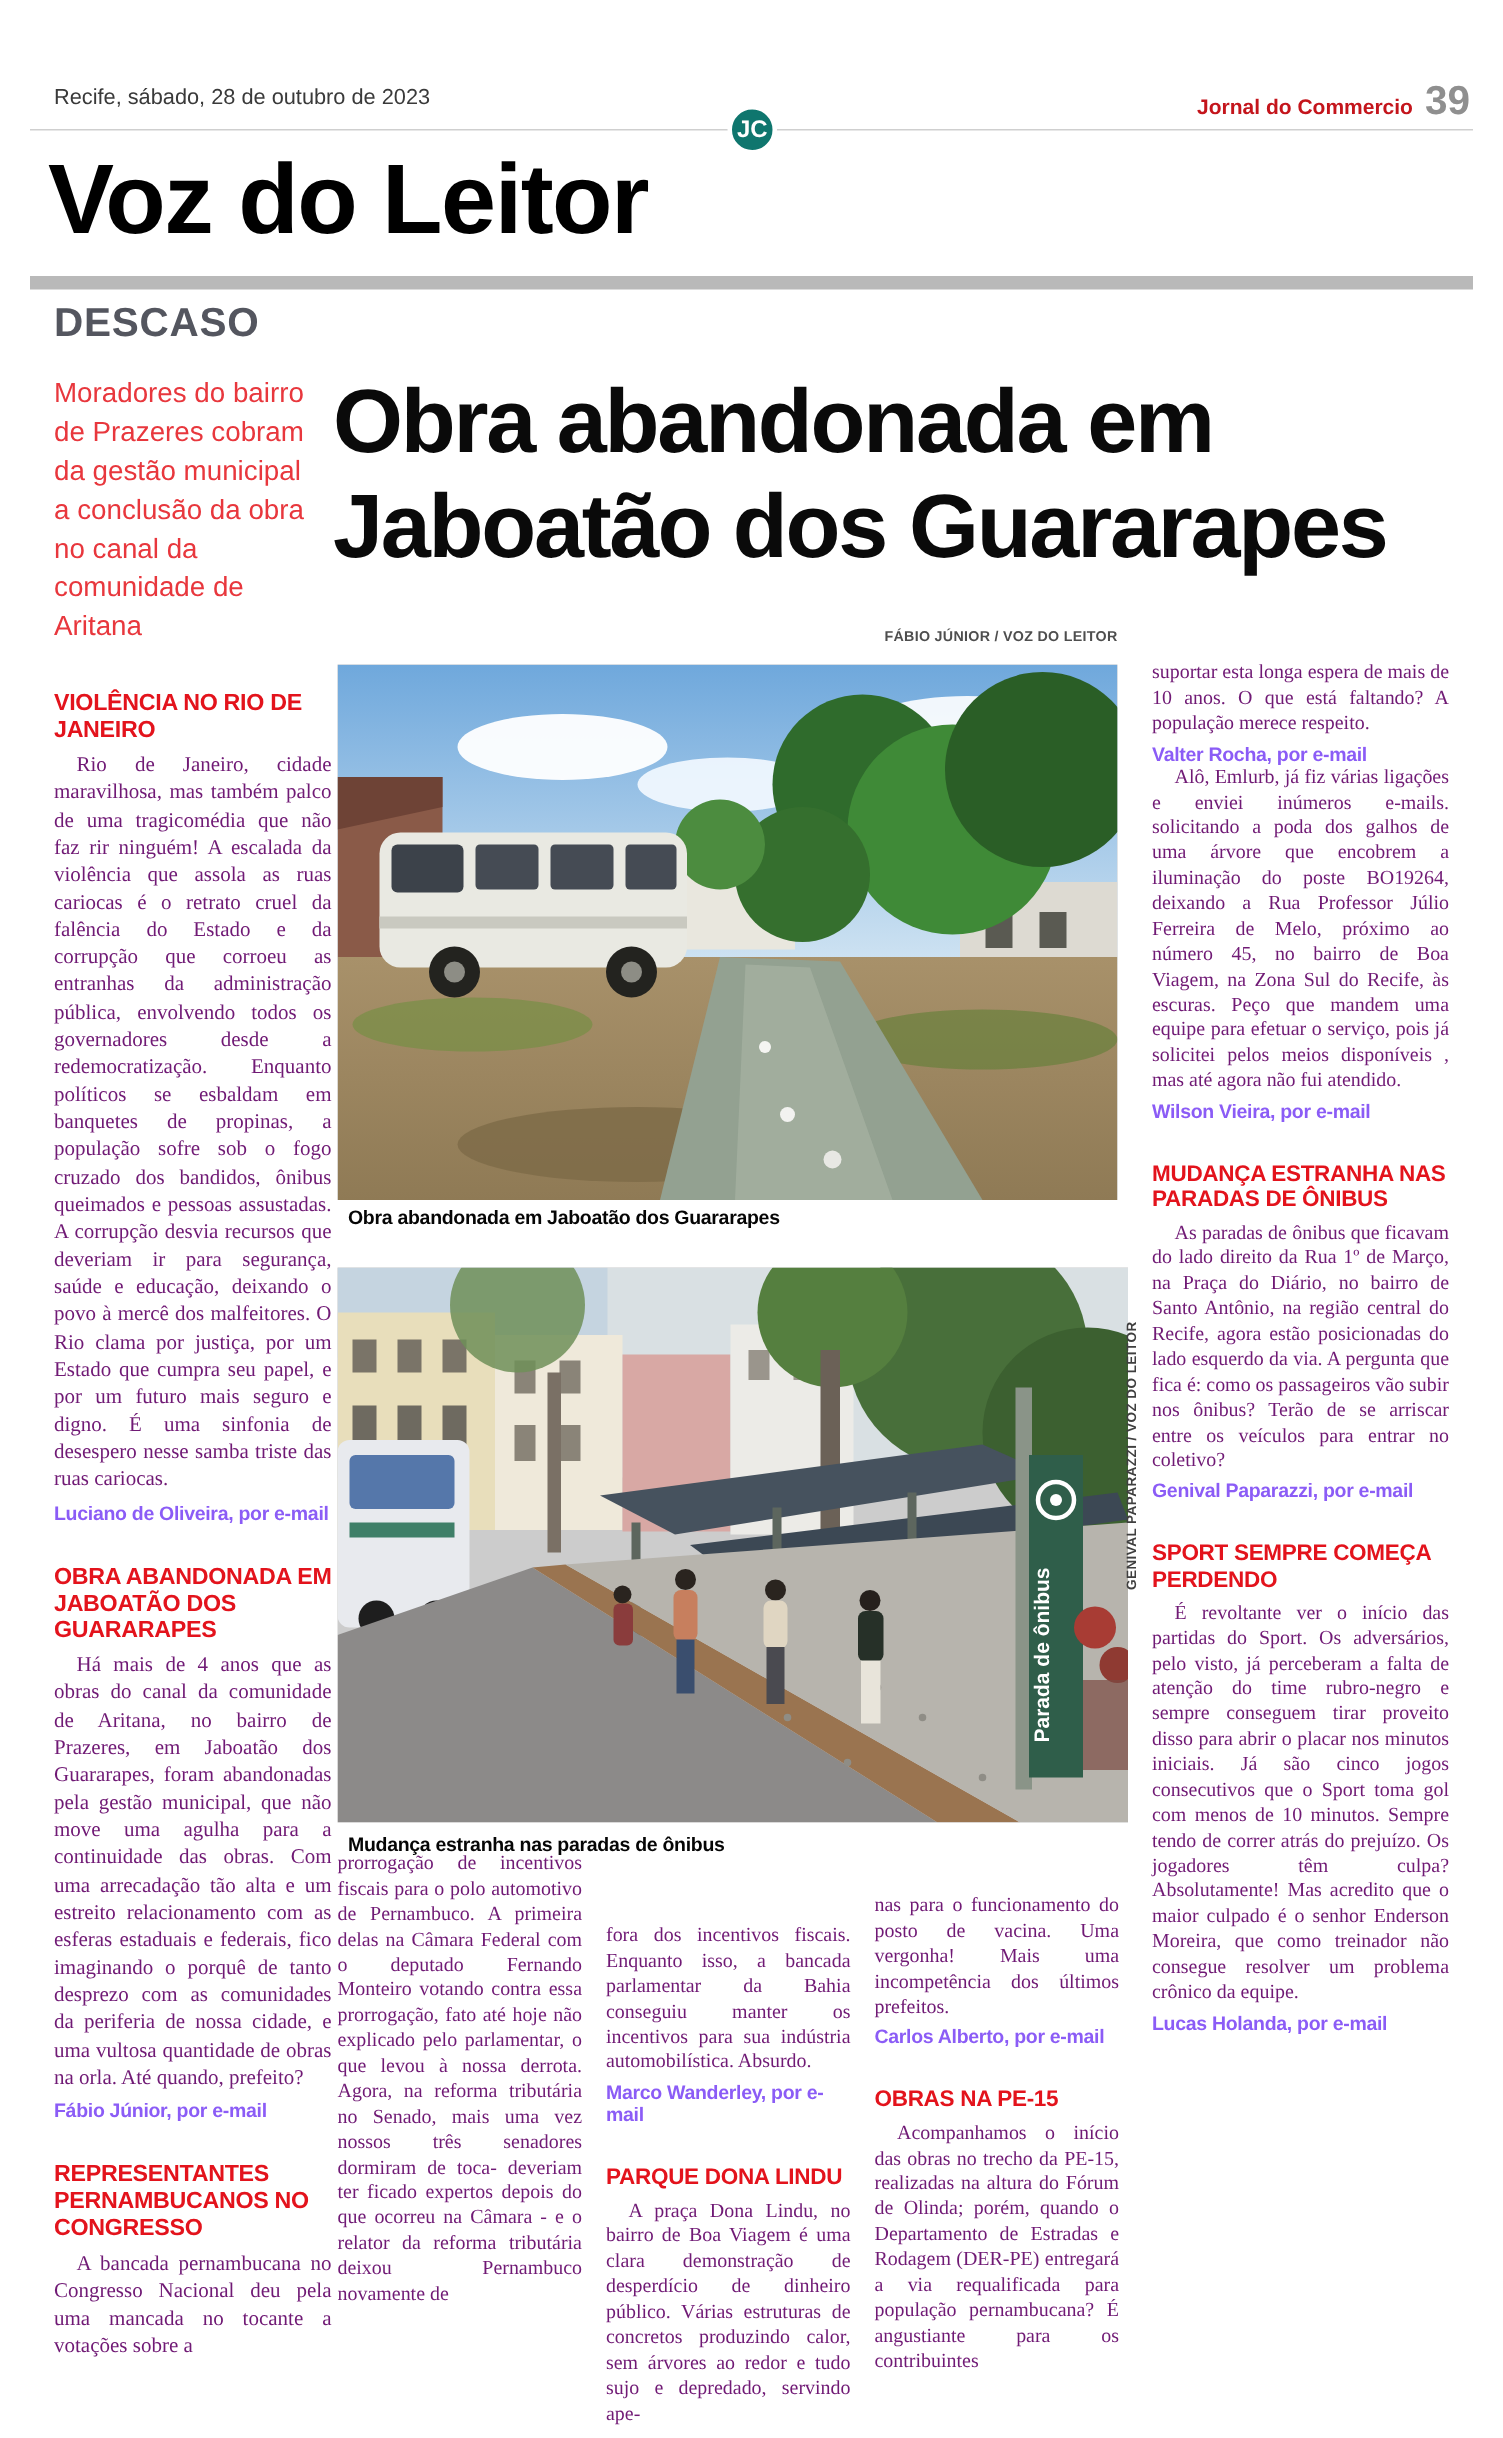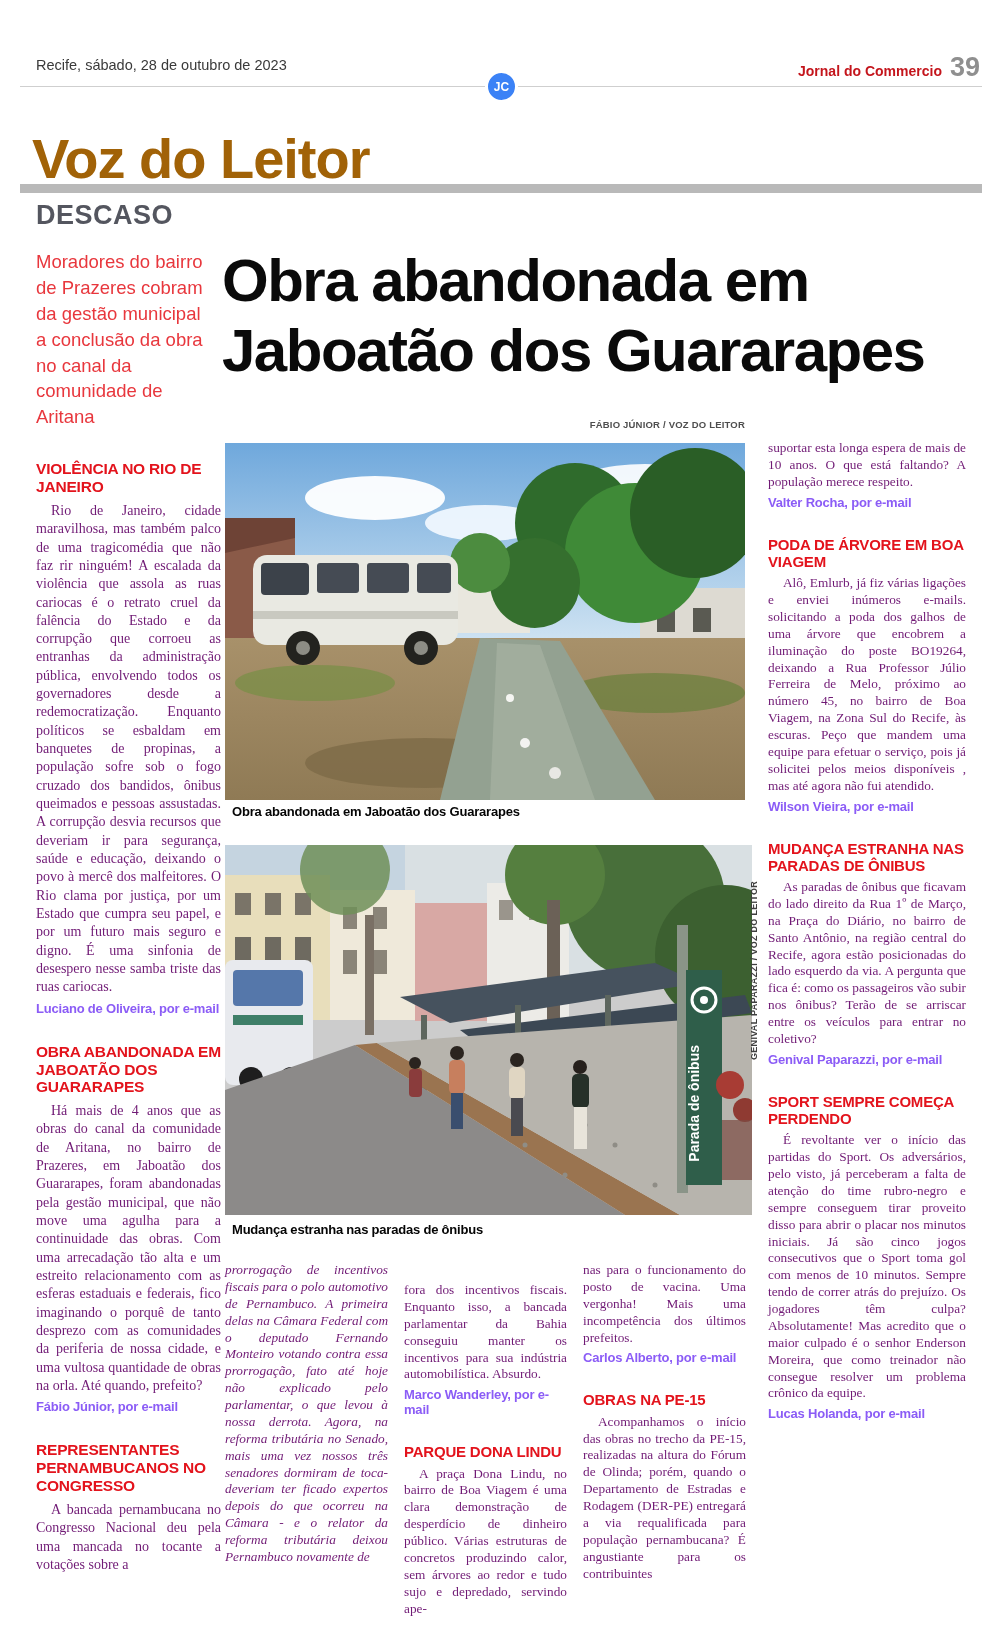--- a/index.html
+++ b/index.html
@@ -10,26 +10,26 @@
   }
 
   
   .top-rule { position:absolute; top:86px; left:20px; width:962px; border-top:1.5px solid #cfcfcf; }
   .date { position:absolute; top:57px; left:36px; font-size:14.5px; color:#3a3a3a; }
   .brand-wrap { position:absolute; top:52px; right:22px; display:flex; align-items:baseline; gap:8px; }
   .brand { font-size:14px; font-weight:bold; color:#c4151c;text-align:center; }
   .pageno { font-size:27px; font-weight:bold; color:#8f8f8f; }
   .logo {
     position:absolute; top:70px; left:485px; width:33px; height:33px; border-radius:50%;
-    background:#3b82f6; color:#fff; font-weight:bold; font-size:12px;
+    background:#0f766e; color:#fff; font-weight:bold; font-size:16px;
     display:flex; align-items:center; justify-content:center; border:3px solid #fff;
   }
   .section-title {
-    position:absolute; top:94px; left:32px; font-size:56px; font-weight:bold;
-    color:#a16207; letter-spacing:-1px;margin-top:32px;
+    position:absolute; top:94px; left:32px; font-size:66px; font-weight:bold;
+    color:#000000; letter-spacing:-1px;
   }
   .title-bar { position:absolute; top:184px; left:20px; width:962px; height:9px; background:#b9b9b9; }
 
   
   .col { position:absolute; }
   .kicker-label { font-size:27px; font-weight:bold; color:#54565f; letter-spacing:0.5px; margin-bottom:18px; }
   .lede { font-size:18.5px; line-height:1.4; color:#e8373d; width:178px; }
 
   .letter-heading {
     color:#e3131c; font-weight:bold; font-size:15.5px; line-height:1.15;
@@ -226,21 +226,21 @@
       <text x="474" y="200" fill="#ffffff" font-size="14" font-weight="bold" font-family="Liberation Sans, sans-serif" transform="rotate(-90 474 200)" text-anchor="end">Parada de ônibus</text>
     </g>
     <circle cx="505" cy="240" r="14" fill="#a83c34"></circle>
     <circle cx="520" cy="265" r="12" fill="#8f3a32"></circle>
     <rect x="497" y="275" width="30" height="60" fill="#7a4a42" opacity="0.7"></rect>
   </svg>
 </div>
 <div class="vcredit">GENIVAL PAPARAZZI / VOZ DO LEITOR</div>
 <div class="caption caption2">Mudança estranha nas paradas de ônibus</div>
 
-<div class="col small-col" style="top:1262px; left:225px; width:163px;font-style:italic;">
+<div class="col small-col" style="top:1234px; left:225px; width:163px;">
   <p class="body-text no-indent">prorrogação de incentivos fiscais para o polo automotivo de Pernambuco. A primeira delas na Câmara Federal com o deputado Fernando Monteiro votando contra essa prorrogação, fato até hoje não explicado pelo parlamentar, o que levou à nossa derrota. Agora, na reforma tributária no Senado, mais uma vez nossos três senadores dormiram de toca- deveriam ter ficado expertos depois do que ocorreu na Câmara - e o relator da reforma tributária deixou Pernambuco novamente de</p>
 </div>
 
 <div class="col small-col" style="top:1282px; left:404px; width:163px;">
   <p class="body-text no-indent">fora dos incentivos fiscais. Enquanto isso, a bancada parlamentar da Bahia conseguiu manter os incentivos para sua indústria automobilística. Absurdo.</p>
   <div class="byline">Marco Wanderley, por e-mail</div>
   <div class="letter-heading">PARQUE DONA LINDU</div>
   <p class="body-text">A praça Dona Lindu, no bairro de Boa Viagem é uma clara demonstração de desperdício de dinheiro público. Várias estruturas de concretos produzindo calor, sem árvores ao redor e tudo sujo e depredado, servindo ape-</p>
 </div>
 
@@ -251,21 +251,20 @@
   <p class="body-text">Acompanhamos o início das obras no trecho da PE-15, realizadas na altura do Fórum de Olinda; porém, quando o Departamento de Estradas e Rodagem (DER-PE) entregará a via requalificada para população pernambucana? É angustiante para os contribuintes</p>
 </div>
 
 <div class="col small-col" style="top:440px; left:768px; width:198px;">
   <div>
     <p class="body-text no-indent">suportar esta longa espera de mais de 10 anos. O que está faltando? A população merece respeito.</p>
     <div class="byline">Valter Rocha, por e-mail</div>
   </div>
 
   <div>
-    <div class="letter-heading">PODA DE ÁRVORE EM BOA VIAGEM</div>
     <p class="body-text">Alô, Emlurb, já fiz várias ligações e enviei inúmeros e-mails. solicitando a poda dos galhos de uma árvore que encobrem a iluminação do poste BO19264, deixando a Rua Professor Júlio Ferreira de Melo, próximo ao número 45, no bairro de Boa Viagem, na Zona Sul do Recife, às escuras. Peço que mandem uma equipe para efetuar o serviço, pois já solicitei pelos meios disponíveis , mas até agora não fui atendido.</p>
     <div class="byline">Wilson Vieira, por e-mail</div>
   </div>
 
   <div>
     <div class="letter-heading">MUDANÇA ESTRANHA NAS PARADAS DE ÔNIBUS</div>
     <p class="body-text">As paradas de ônibus que ficavam do lado direito da Rua 1º de Março, na Praça do Diário, no bairro de Santo Antônio, na região central do Recife, agora estão posicionadas do lado esquerdo da via. A pergunta que fica é: como os passageiros vão subir nos ônibus? Terão de se arriscar entre os veículos para entrar no coletivo?</p>
     <div class="byline">Genival Paparazzi, por e-mail</div>
   </div>
 

